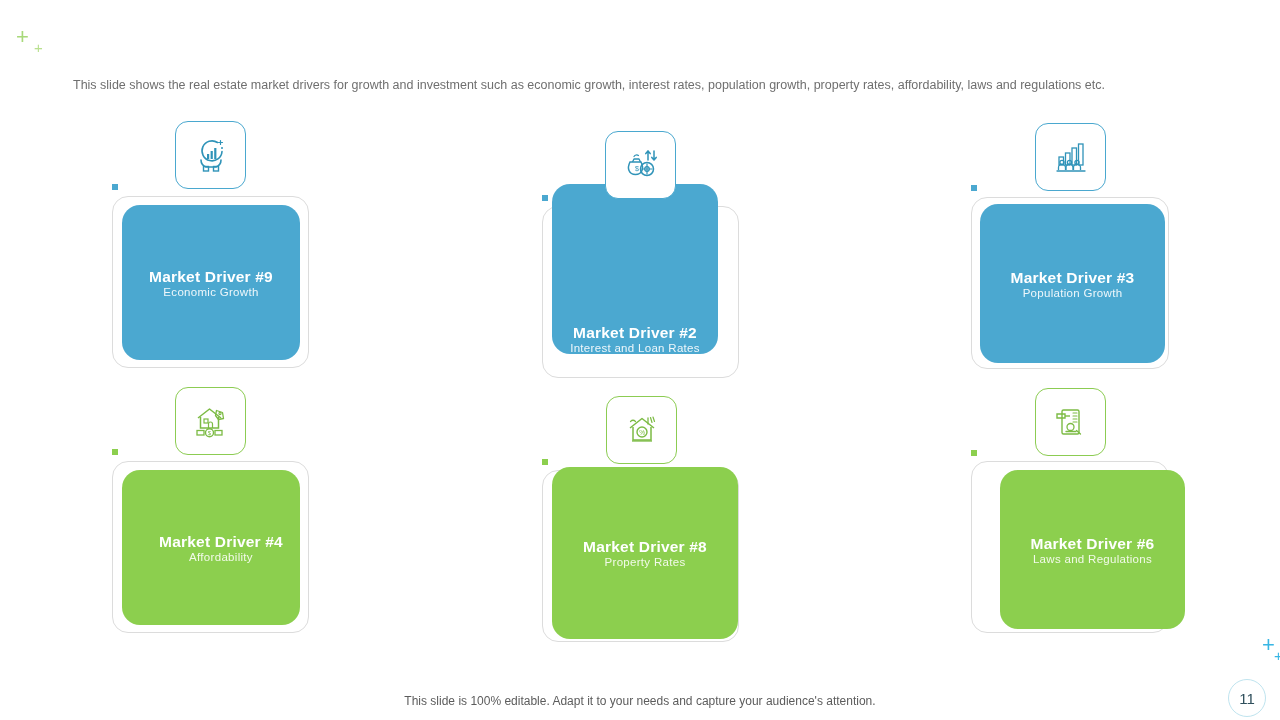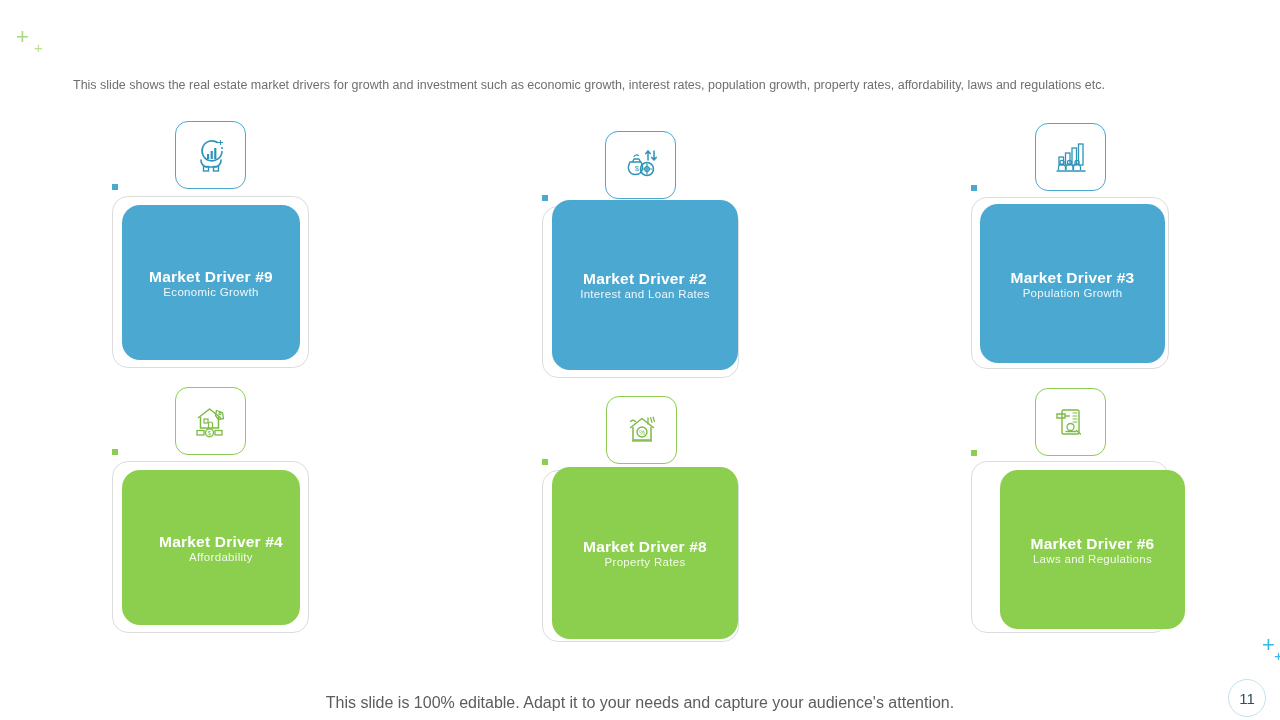--- a/index.html
+++ b/index.html
@@ -99,21 +99,21 @@
     letter-spacing: 0.3px;
   }
   .card.green .card-sub { color: #f2fae9; }
 
   
   .footer-text {
     position: absolute;
     left: 0; top: 694px;
     width: 1280px;
     text-align: center;
-    font-size: 16px;
+    font-size: 12px;
     color: #5c5c5c;
   }
   .page-circle {
     position: absolute;
     left: 1228px; top: 679px;
     width: 38px; height: 38px;
     border: 1.5px solid #bfe4ef;
     border-radius: 50%;
     display: flex;
     align-items: center;
@@ -175,21 +175,21 @@
         <path d="M11.5 17l1.5-3h5l1.5 3" fill="none" stroke="#2f93b8" stroke-width="1.4" stroke-linejoin="round"></path>
         <path d="M13 11.5c1-1.5 3-2 4.5-1" fill="none" stroke="#2f93b8" stroke-width="1.2" stroke-linecap="round"></path>
         <text x="14" y="25.5" font-size="7" fill="#2f93b8" font-family="sans-serif">$</text>
         <circle cx="26" cy="24" r="6.5" fill="none" stroke="#2f93b8" stroke-width="1.5"></circle>
         <path d="M26 18.5v11M20.5 24h11" stroke="#2f93b8" stroke-width="1.2"></path>
         <circle cx="26" cy="24" r="2.3" fill="none" stroke="#2f93b8" stroke-width="1.2"></circle>
         <path d="M27 6v9M27 6l-2.2 2.6M27 6l2.2 2.6" fill="none" stroke="#2f93b8" stroke-width="1.5" stroke-linecap="round" stroke-linejoin="round"></path>
         <path d="M33 15V6M33 15l-2.2-2.6M33 15l2.2-2.6" fill="none" stroke="#2f93b8" stroke-width="1.5" stroke-linecap="round" stroke-linejoin="round"></path>
       </svg>
     </div>
-    <div class="card blue" style="left:552px; top:200px; width:186px; height:170px;">
+    <div class="card blue" style="left:552px; top:184px; width:166px; height:170px;justify-content:flex-end;">
       <div class="card-title">Market Driver #2</div>
       <div class="card-sub">Interest and Loan Rates</div>
     </div>
   </div>
 
   <div class="cluster">
     <div class="marker" style="left:971px; top:185px; background:#4ba8d0;"></div>
     <div class="frame" style="left:971px; top:197px; width:198px; height:172px;"></div>
     <div class="badge blue" style="left:1035px; top:123px; width:71px; height:68px;">
       <svg width="40" height="40" viewBox="0 0 40 40">

